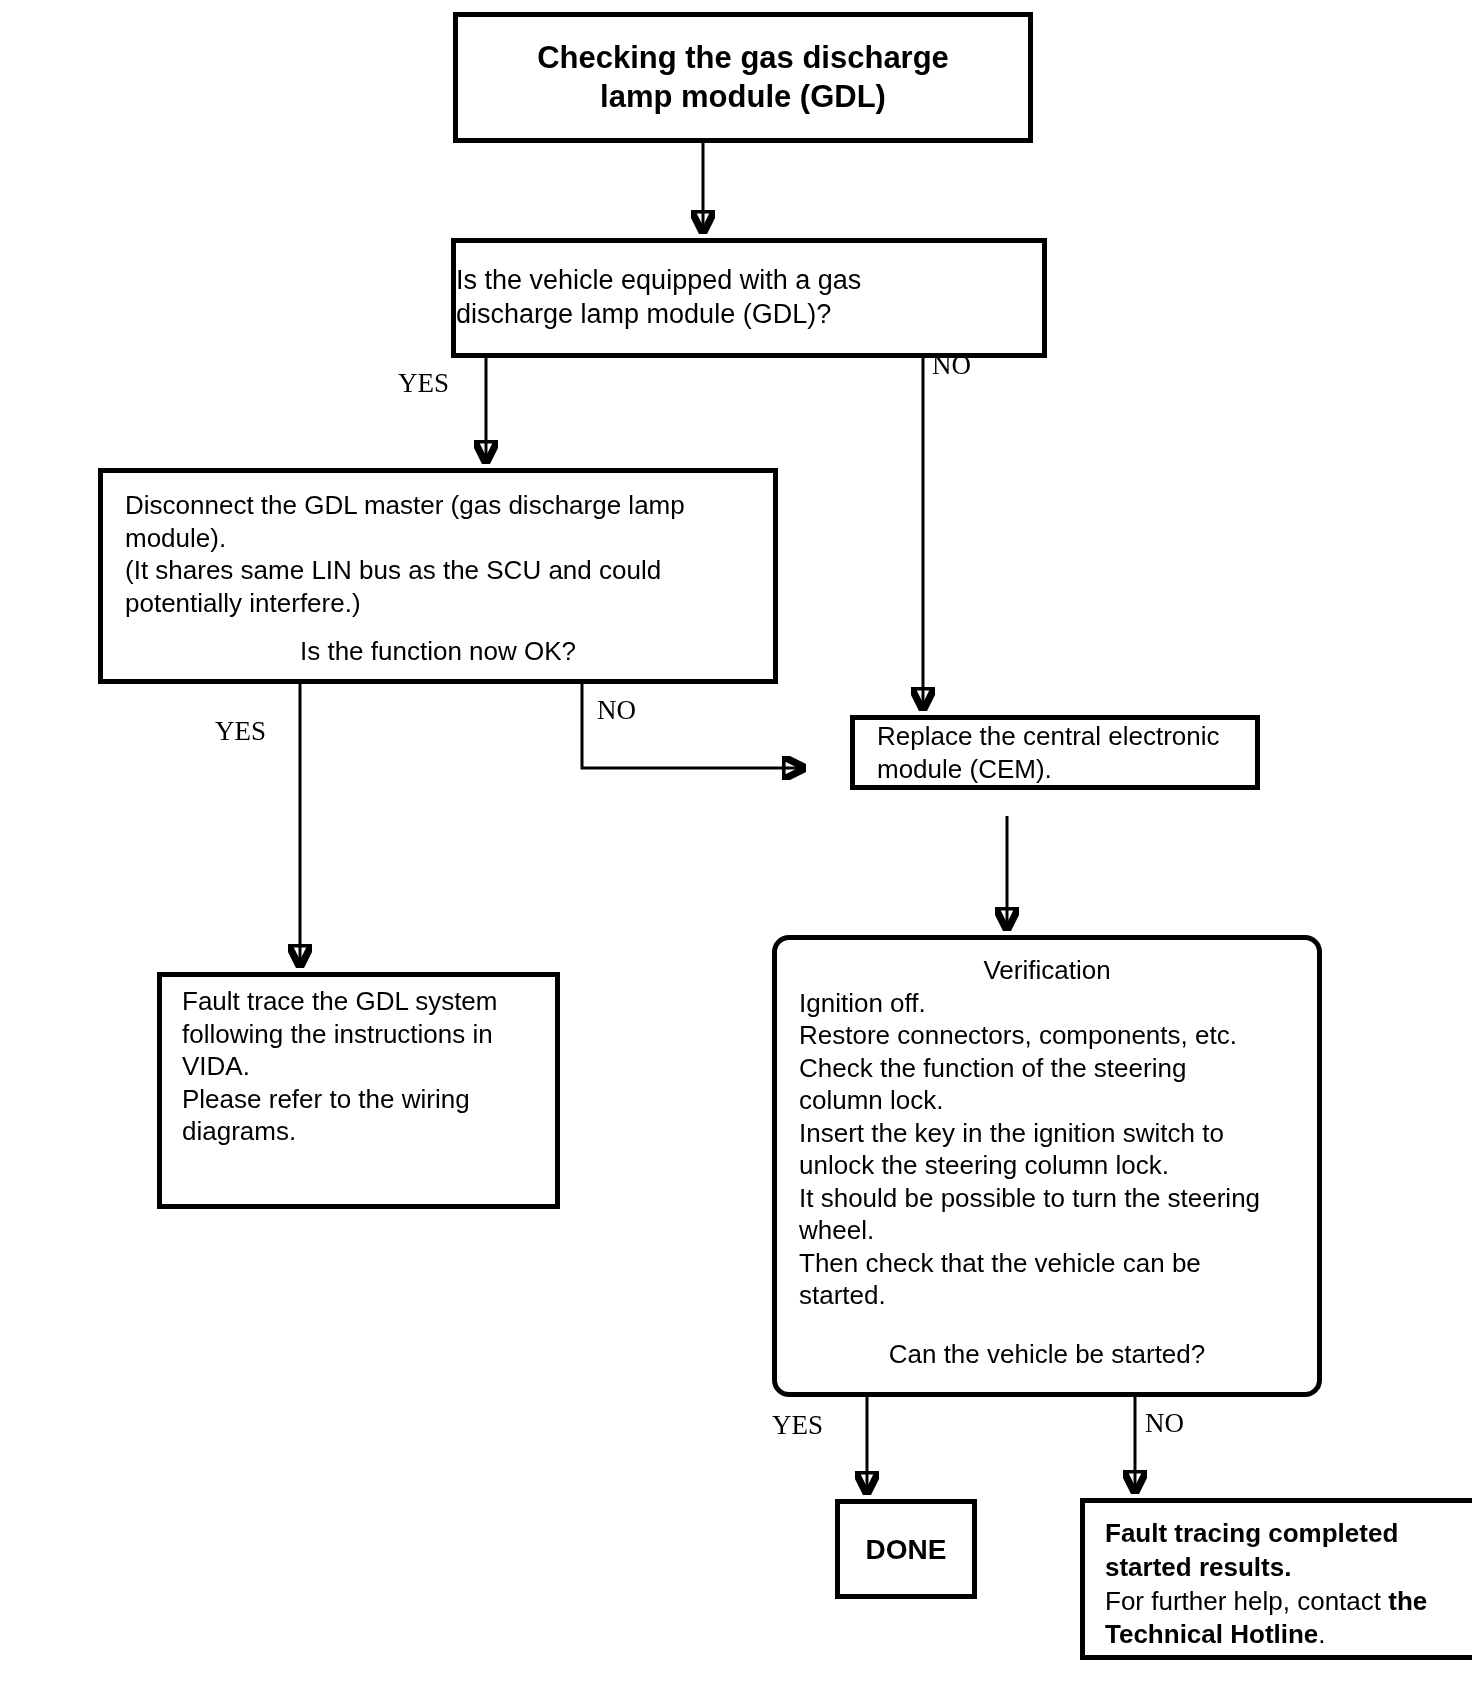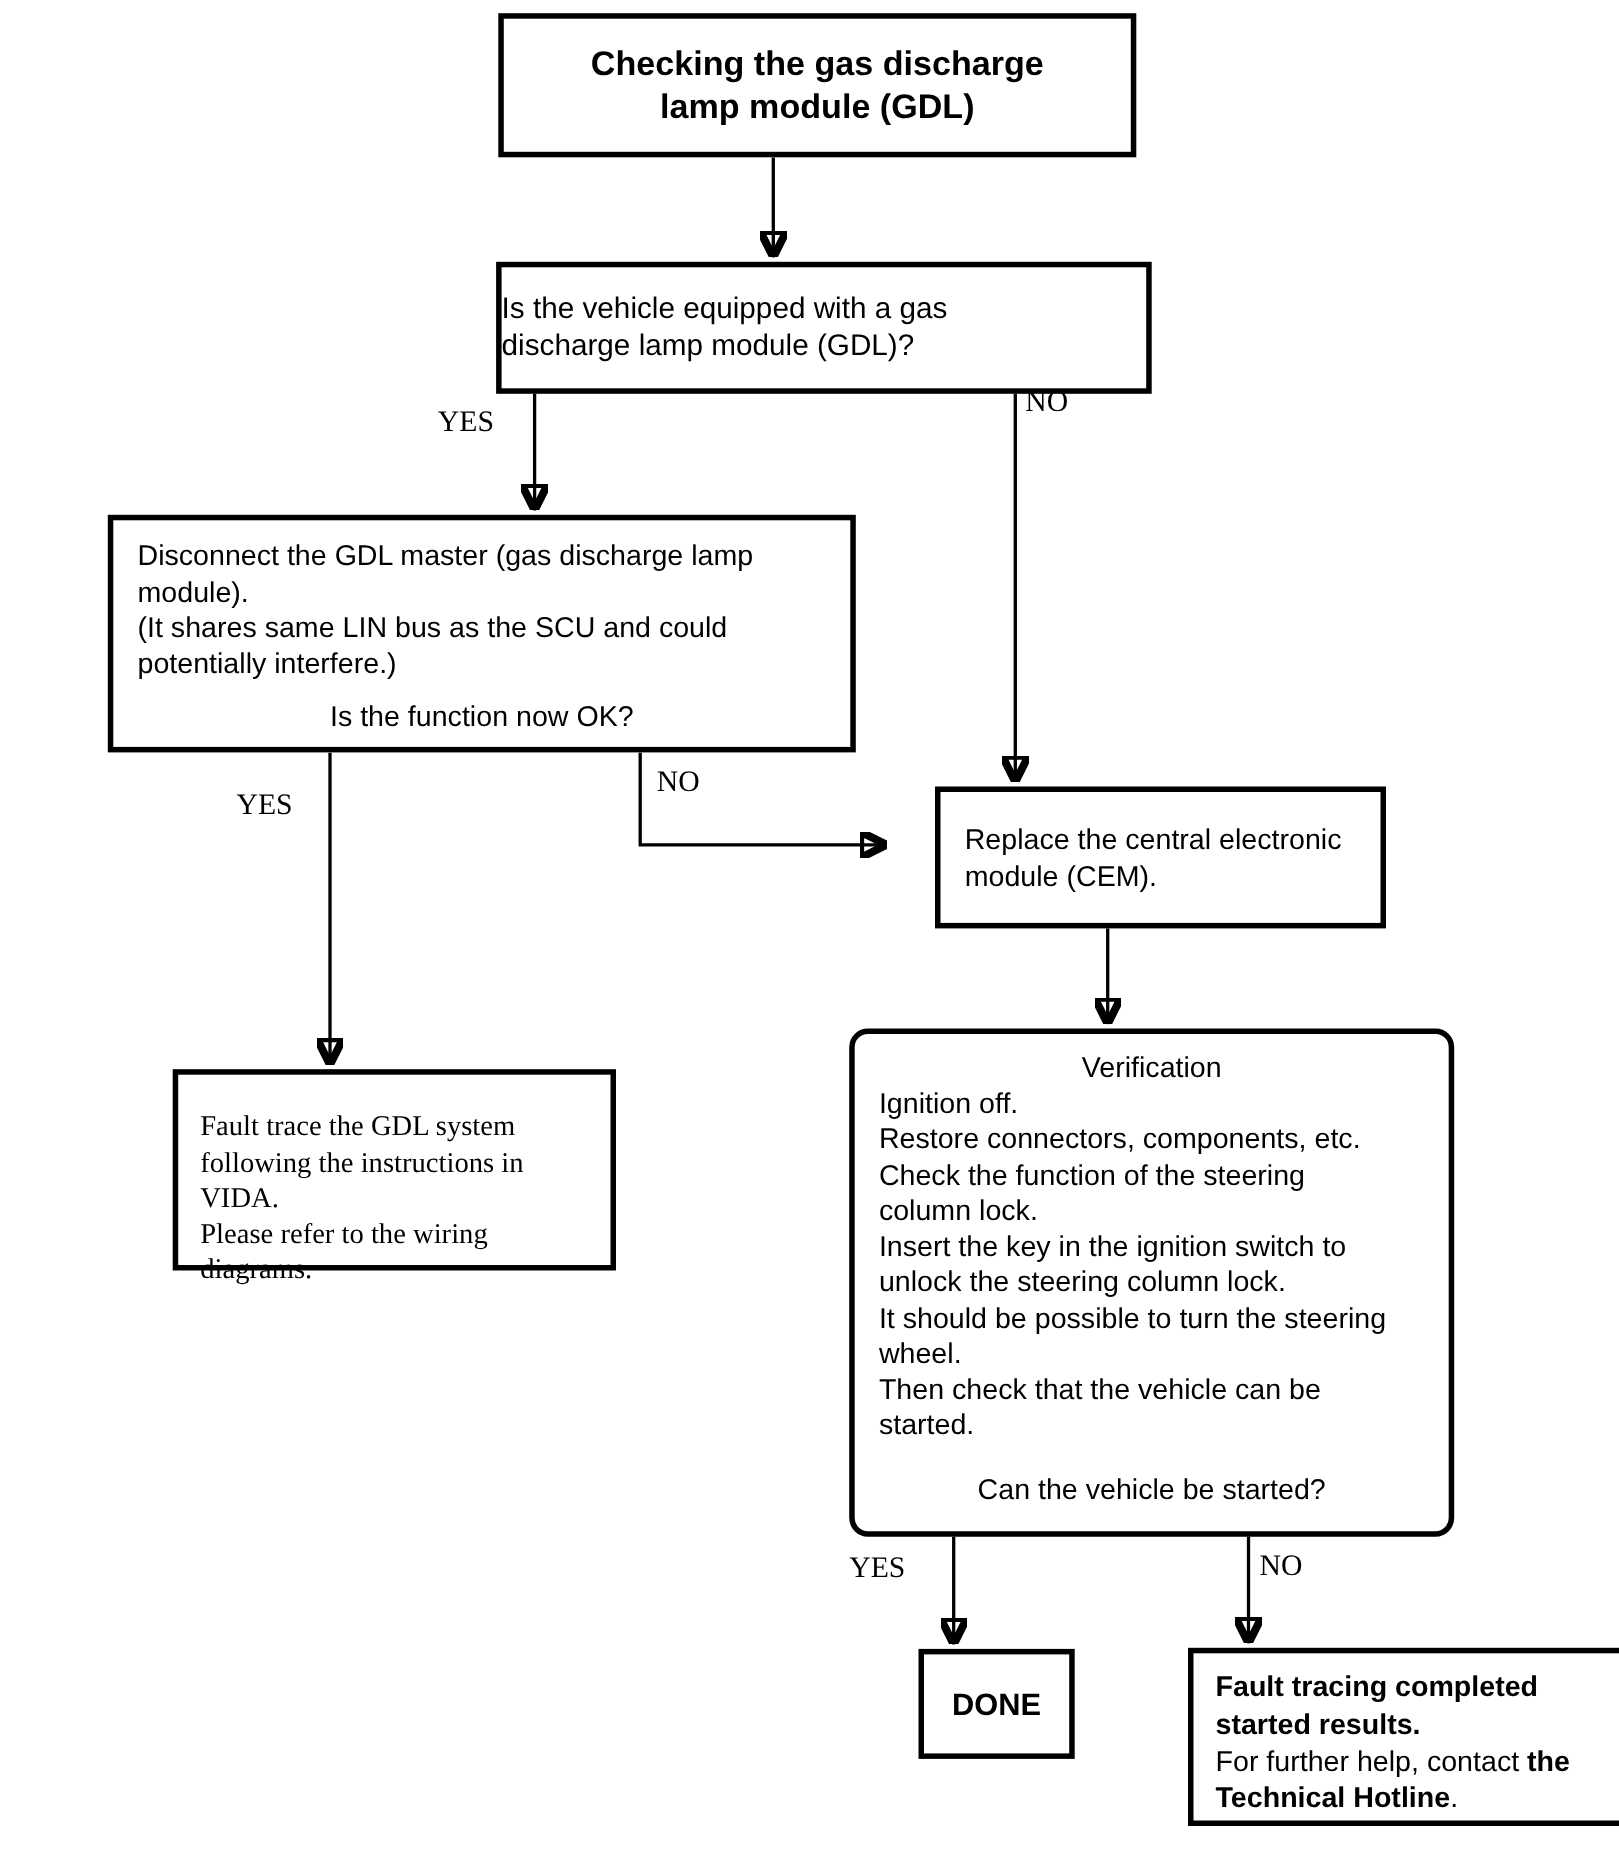--- a/index.html
+++ b/index.html
@@ -37,28 +37,27 @@
     left: 411px; top: 238px; width: 596px; height: 120px;
     display: flex; flex-direction: column; justify-content: center;
     font-size: 27px;
   }
   #disconnect-box {
     left: 58px; top: 468px; width: 680px; height: 216px;
     padding: 16px 22px;
   }
   #disconnect-box .question { margin-top: 16px; text-align: center; }
   #cem-box {
-    left: 810px; top: 715px; width: 410px; height: 129px;
+    left: 810px; top: 715px; width: 410px; height: 75px;
     display: flex; flex-direction: column; justify-content: center;
     padding-left: 22px;
   }
   #fault-trace-box {
-    left: 117px; top: 972px; width: 403px; height: 183px;
-    padding: 31px 20px;
-    font-family: Liberation Serif, serif;
+    left: 117px; top: 972px; width: 403px; height: 237px;
+    padding: 8px 20px;
   }
   #verification-box {
     left: 732px; top: 935px; width: 550px; height: 462px;
     padding: 14px 22px;
     border-radius: 17px;
   }
   #verification-box .v-title { text-align: center; }
   #verification-box .question { margin-top: 26px; text-align: center; }
   #done-box {
     left: 795px; top: 1499px; width: 142px; height: 100px;

